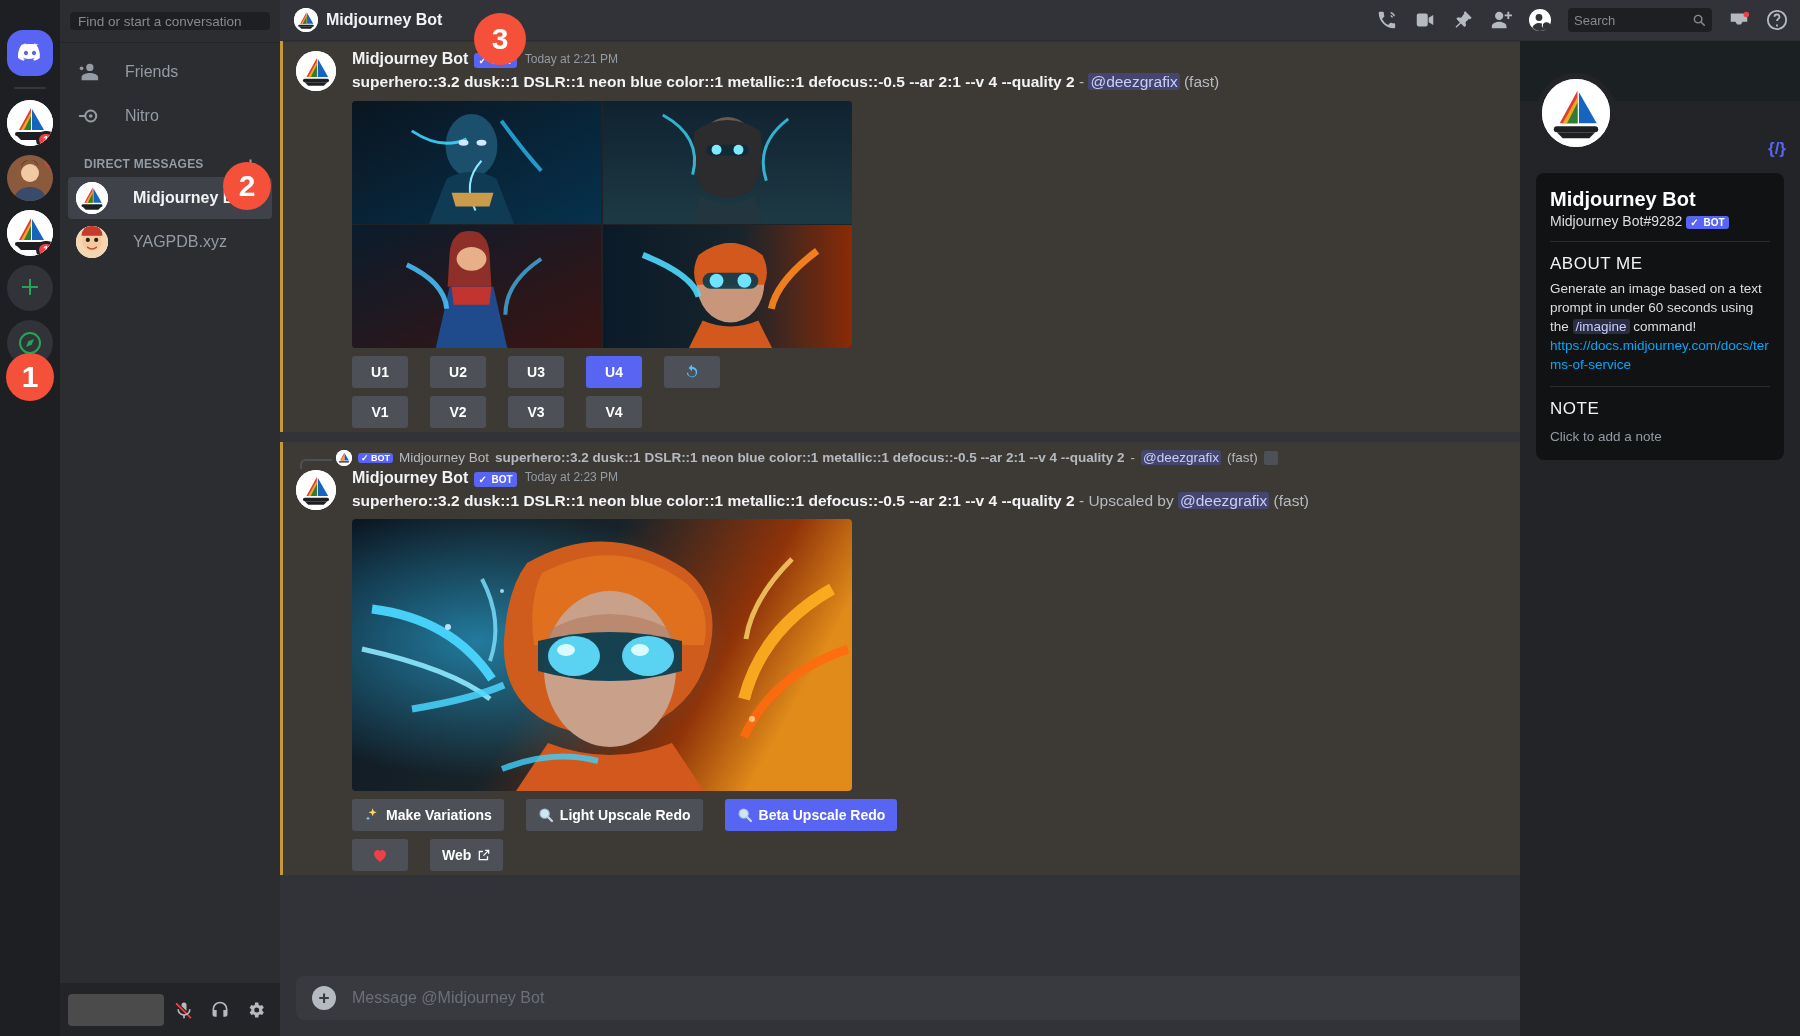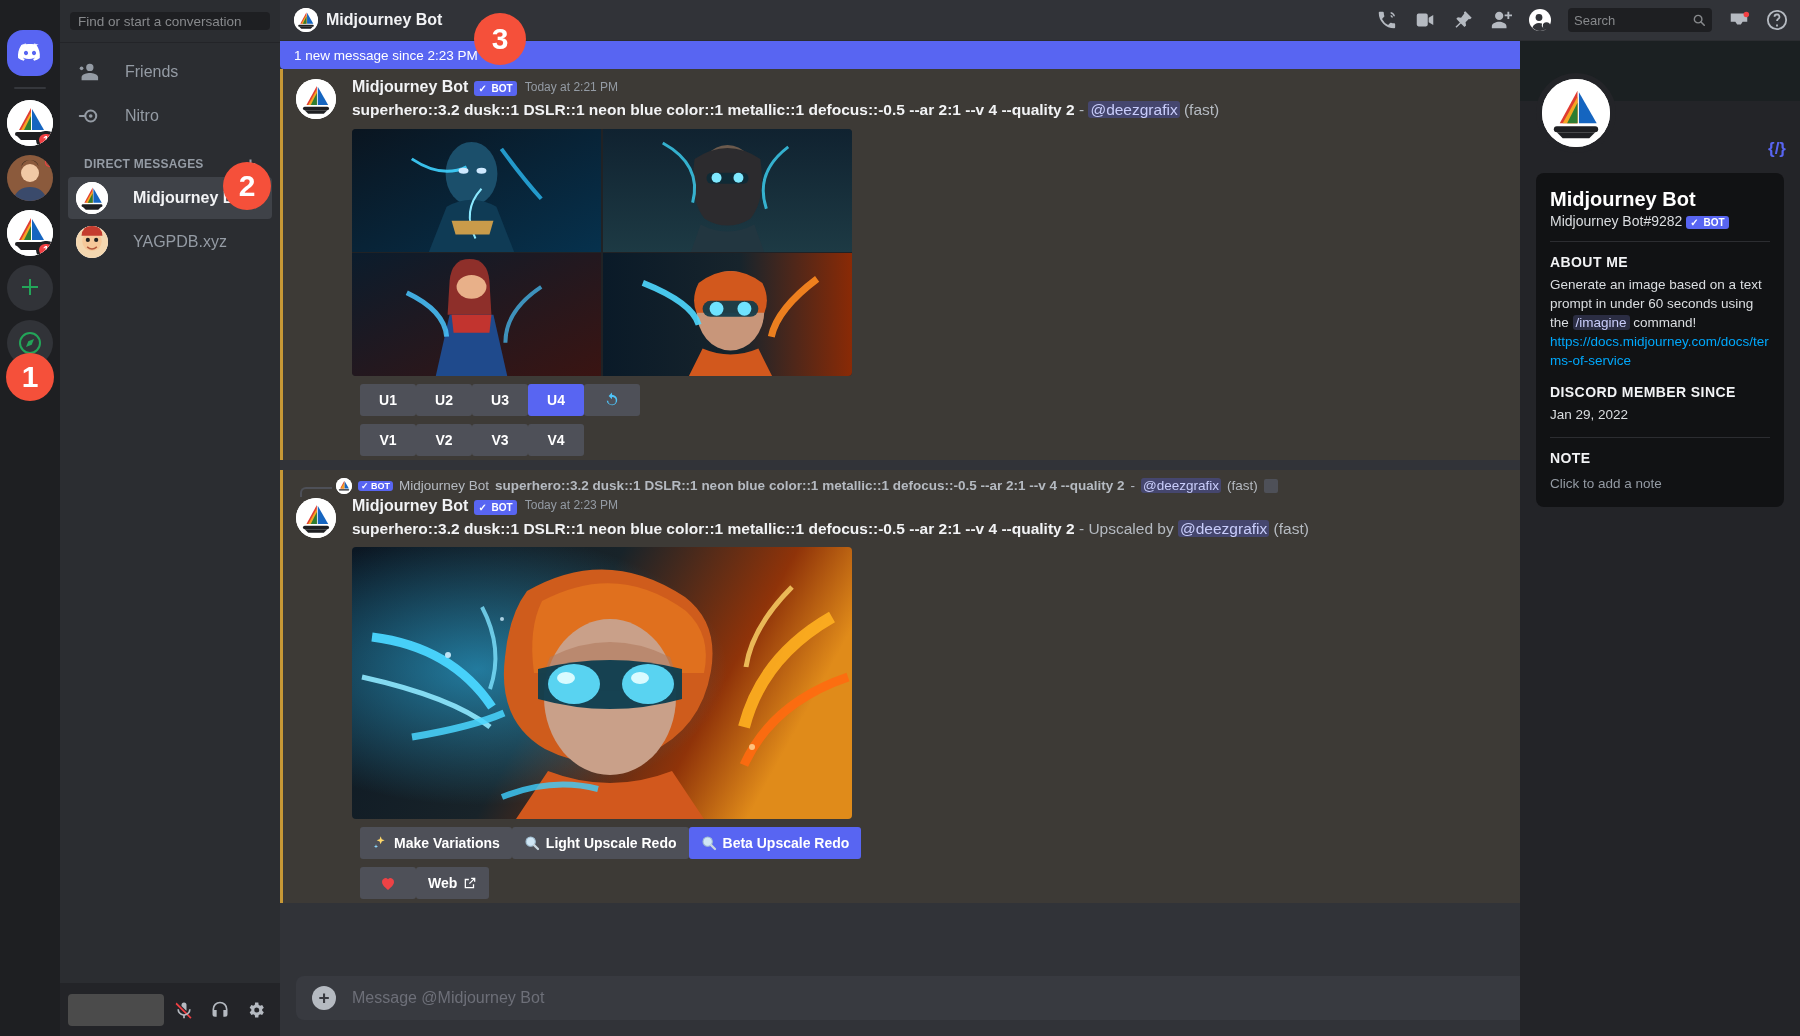--- a/index.html
+++ b/index.html
@@ -125,21 +125,21 @@
   .msg-text b { color: #f2f3f5; font-weight: bold; }
   .mention { background: rgba(88,101,242,0.3); color: #c9cdfb; border-radius: 3px; padding: 0 2px; cursor:pointer;}
   .dim { color: #b5bac1; }
 
   
   .grid-img { width: 500px; height: 247px; border-radius: 4px; margin-top: 8px; overflow: hidden; display: grid;
     grid-template-columns: 1fr 1fr; grid-template-rows: 1fr 1fr; gap: 2px; background: #202225;}
   .big-img { width: 500px; height: 272px; border-radius: 4px; margin-top: 8px; overflow: hidden; position: relative;}
 
   
-  .btn-row { display: flex; gap: 0; margin-top: 8px; margin-left: 8px; }
+  .btn-row { display: flex; gap: 22px; margin-top: 8px; }
   .mjbtn {
     min-width: 56px; height: 32px; background: #4e5058; color: #fff; border-radius: 3px;
     font-size: 14px; font-weight: bold; display: inline-flex; align-items: center; justify-content: center;
     gap: 6px; padding: 0 12px; cursor: pointer; border: none; font-family: "Liberation Sans", sans-serif;
   }
   .mjbtn.primary { background: #5865f2; }
   .mjbtn.icon-only { min-width: 56px; }
 
   
   .reply-line { display: flex; align-items: center; gap: 6px; color: #b5bac1; font-size: 13.5px;
@@ -170,21 +170,21 @@
   .prof-banner { height: 60px; background: #1b2022; }
   .prof-avatar {
     position: absolute; left: 16px; top: 32px; width: 80px; height: 80px; border-radius: 50%;
     background: #fff; border: 6px solid #232428; overflow: hidden;
   }
   .prof-brace { position: absolute; right: 14px; top: 98px; color: #5865f2; font-size: 17px; font-weight: bold; cursor:pointer;}
   .prof-card { margin: 72px 16px 0 16px; background: #111214; border-radius: 8px; padding: 14px; }
   .prof-name { color: #fff; font-size: 20px; font-weight: bold; line-height: 1.2; }
   .prof-tagline { color: #dbdee1; font-size: 14px; margin-top: 2px; display: flex; align-items: center; gap: 4px;}
   .prof-div { height: 1px; background: #2c2d31; margin: 12px 0; }
-  .prof-label { color: #f2f3f5; font-size: 14px; font-weight: bold; letter-spacing: .03em; margin-bottom: 6px; }
+  .prof-label { color: #f2f3f5; font-size: 17px; font-weight: normal; letter-spacing: .03em; margin-bottom: 6px; }
   .prof-text { color: #dbdee1; font-size: 13.5px; line-height: 1.4; }
   .code-chip { background: #2b2d43; color: #c9cdfb; border-radius: 3px; padding: 0 3px; }
   .prof-link { color: #00a8fc; font-size: 13.5px; line-height: 1.4; word-break: break-word; cursor: pointer; display:block; }
   .prof-sec { margin-top: 14px; }
   .prof-note { color: #949ba4; font-size: 13.5px; padding: 2px 0; cursor: text; margin-top: 8px; }
 
   
   .callout {
     position: absolute; border-radius: 50%; background: #f5503a; color: #fff;
     display: flex; align-items: center; justify-content: center;
@@ -413,29 +413,20 @@
               <circle cx="12" cy="12" r="10" fill="none" stroke="#b5bac1" stroke-width="2"></circle>
               <path fill="#b5bac1" d="M11 17h2v2h-2zM12 5a3.6 3.6 0 0 0-3.7 3.5h2A1.7 1.7 0 0 1 12 7a1.6 1.6 0 0 1 1.7 1.6c0 1.6-2.6 1.6-2.6 4.4h2c0-1.7 2.6-2 2.6-4.4A3.6 3.6 0 0 0 12 5z"></path>
             </svg>
         </span>
       </div>
     </div>
 
     <div class="msgs">
       <div class="msgs-inner">
 
-        <div class="newmsg-bar">
-          <span>1 new message since 2:23 PM</span>
-          <span class="mark">
-            <span>Mark As Read</span>
-            <svg width="18" height="14" viewBox="0 0 24 18">
-                <path fill="#fff" d="M2 2h20v3l-10 6L2 5zM2 8l10 6 10-6v8H2z"></path>
-              </svg>
-          </span>
-        </div>
 
         <div class="msg-group highlight">
           <div class="msg-row">
             <span class="msg-avatar">
               <svg class="boat" viewBox="0 0 46 46">
                   <rect width="46" height="46" fill="#fff"></rect>
                   <path d="M24 8 L24 30 L12 30 Z" fill="#e03c31"></path>
                   <path d="M24 12 L24 30 L14 30 Z" fill="#f5a623"></path>
                   <path d="M24 16 L24 30 L17 30 Z" fill="#2e7d32"></path>
                   <path d="M25 9 L37 30 L25 30 Z" fill="#1565c0"></path>
@@ -740,24 +731,20 @@
       </div>
 
       <div class="prof-div"></div>
 
       <div class="prof-label">ABOUT ME</div>
       <div class="prof-text">
         <span>Generate an image based on a text prompt in under 60 seconds using the </span><span class="code-chip">/imagine</span><span> command!</span>
       </div>
       <a class="prof-link">https://docs.midjourney.com/docs/terms-of-service</a>
 
-      <div class="prof-sec">
-        <div class="prof-label">DISCORD MEMBER SINCE</div>
-        <div class="prof-text">Jan 29, 2022</div>
-      </div>
 
       <div class="prof-div"></div>
 
       <div class="prof-sec" style="margin-top:0;">
         <div class="prof-label">NOTE</div>
         <div class="prof-note">Click to add a note</div>
       </div>
     </div>
   </div>
 

